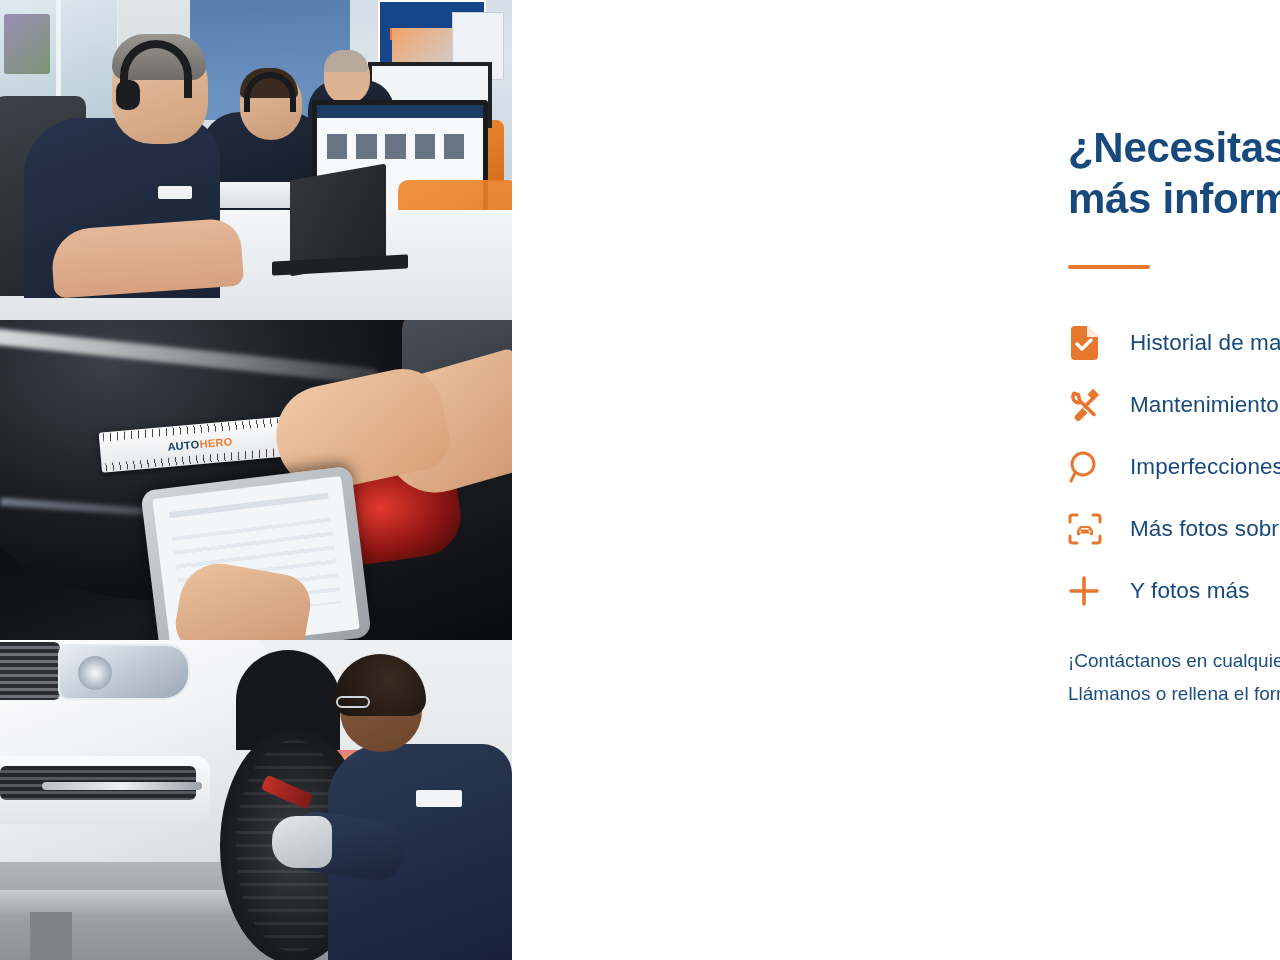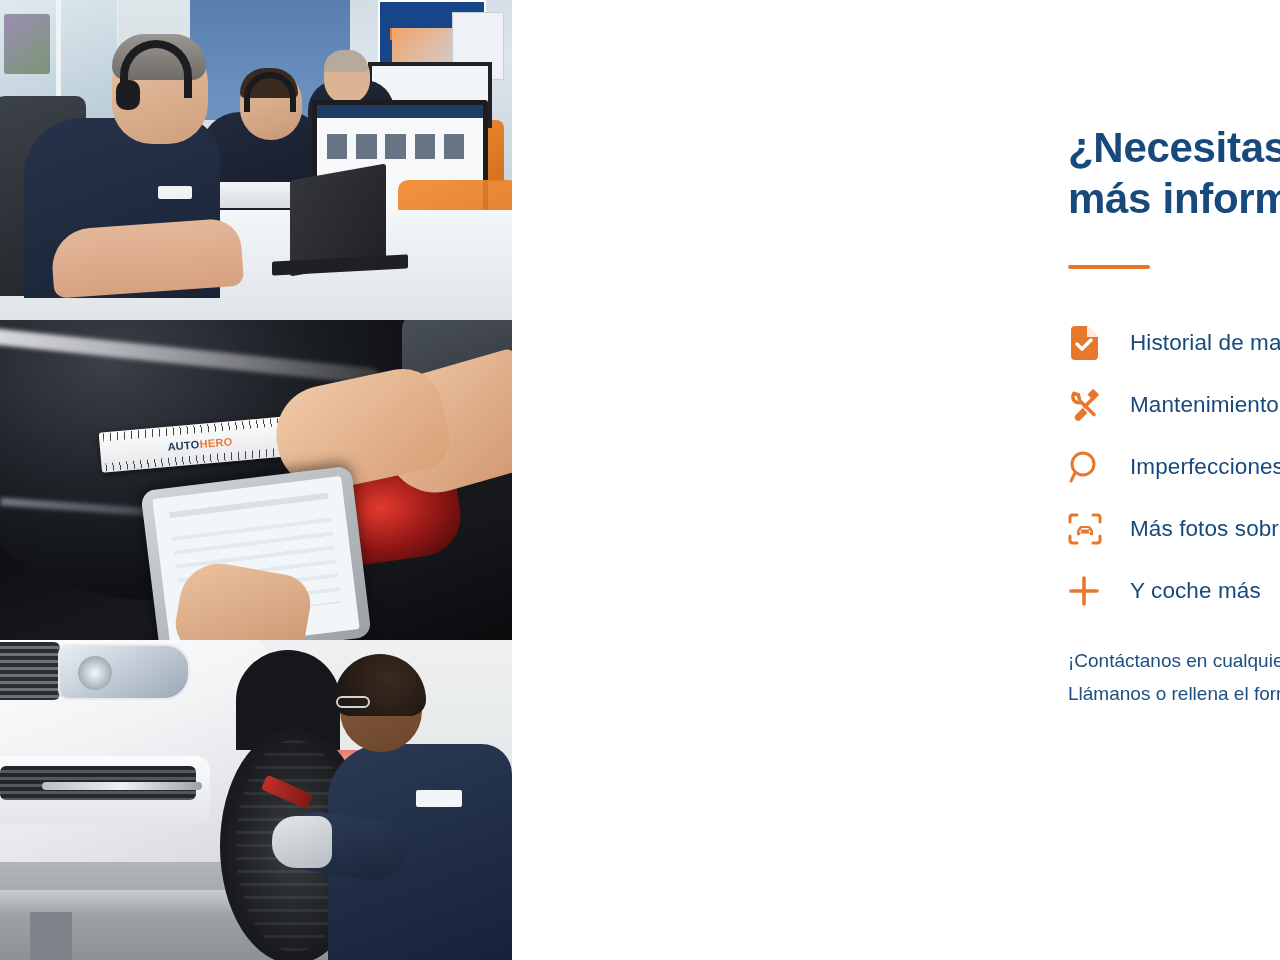--- a/index.html
+++ b/index.html
@@ -363,21 +363,21 @@
         </span>
         <span class="txt">Más fotos sobre el coche</span>
       </div>
 
       <div class="feature">
         <span class="ic">
           <svg width="32" height="32" viewBox="0 0 32 32">
             <path d="M16 3v26M3 16h26" stroke="#e8772e" stroke-width="3.6" stroke-linecap="round"></path>
           </svg>
         </span>
-        <span class="txt">Y coche más</span>
+        <span class="txt">Y fotos más</span>
       </div>
     </div>
 
     <p class="contact">
       <span>¡Contáctanos en cualquier momento para más información!</span>
       <span>Llámanos o rellena el formulario de contacto.</span>
     </p>
 
   </div>
 </div>

